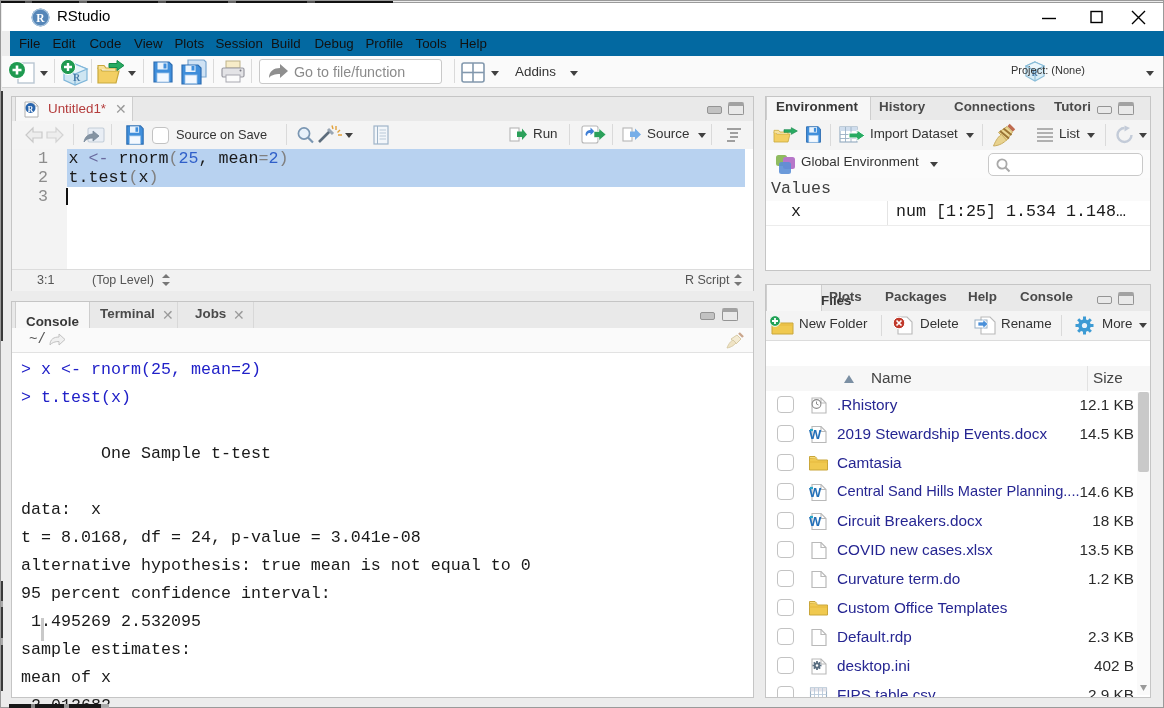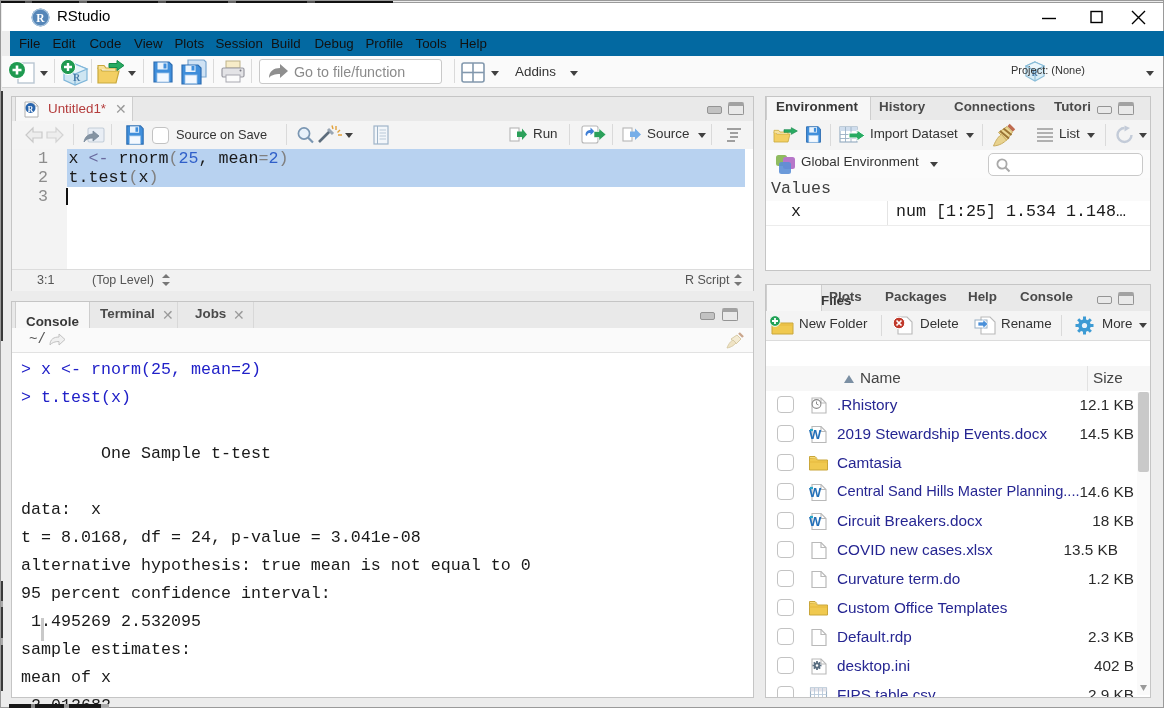--- a/index.html
+++ b/index.html
@@ -428,21 +428,21 @@
    <circle cx="11.5" cy="11.5" r="2.6" fill="#eaf4fb"></circle>
   </svg>
   <span class="lbl" style="left:336px;top:5px;">More</span>
   <span class="caret" style="left:373px;top:12px;"></span>
  </div>
  <div class="abs" style="left:0;top:81px;width:384px;height:25px;background:#f7f7f7;border-bottom:1px solid #e2e2e2;">
   <div class="abs" style="left:321px;top:0;width:1px;height:25px;background:#e2e2e2;"></div>
   <svg class="abs" style="left:77px;top:8px" width="12" height="10" viewBox="0 0 12 10">
           <path d="M6 1 L11 9 L1 9 Z" fill="#7b8fa3"></path>
         </svg>
-  <span class="abs" style="left:94px;top:3px;font-size:15.3px;color:#444;">Name</span>
+  <span class="abs" style="left:105px;top:3px;font-size:15.3px;color:#444;">Name</span>
   <span class="abs" style="left:327px;top:3px;font-size:15.3px;color:#444;">Size</span>
  </div>
  <div class="abs" style="left:0;top:106px;width:384px;height:306px;background:#fff;">
  </div>
 <div class="abs" style="left:0;top:0;width:371px;">
         <div class="abs" style="left:0;top:106px;width:384px;height:29px;">
           <span class="chk" style="left:11px;top:5px;"></span>
           <svg class="abs" style="left:43px;top:5px" width="19" height="19" viewBox="0 0 19 19">
             <path d="M3 2 H12 L17 7 V17 H3 Z" fill="#fff" stroke="#b9b9b9" stroke-width="1.1"></path>
             <path d="M12 2 L12 7 L17 7" fill="none" stroke="#b9b9b9" stroke-width="1.1"></path>
@@ -494,21 +494,21 @@
           <span class="filelink abs" style="left:71px;top:5px;">Circuit Breakers.docx</span>
           <span class="sizetxt abs" style="right:16px;top:5px;">18 KB</span>
         </div>
         <div class="abs" style="left:0;top:251px;width:384px;height:29px;">
           <span class="chk" style="left:11px;top:5px;"></span>
           <svg class="abs" style="left:44px;top:5px" width="18" height="19" viewBox="0 0 18 19">
             <path d="M2 1.5 H11 L16 6.5 V17.5 H2 Z" fill="#fff" stroke="#b9b9b9" stroke-width="1.2"></path>
             <path d="M11 1.5 L11 6.5 L16 6.5" fill="none" stroke="#b9b9b9" stroke-width="1.2"></path>
           </svg>
           <span class="filelink abs" style="left:71px;top:5px;">COVID new cases.xlsx</span>
-          <span class="sizetxt abs" style="right:32px;top:5px;">13.5 KB</span>
+          <span class="sizetxt abs" style="right:16px;top:5px;">13.5 KB</span>
         </div>
         <div class="abs" style="left:0;top:280px;width:384px;height:29px;">
           <span class="chk" style="left:11px;top:5px;"></span>
           <svg class="abs" style="left:44px;top:5px" width="18" height="19" viewBox="0 0 18 19">
             <path d="M2 1.5 H11 L16 6.5 V17.5 H2 Z" fill="#fff" stroke="#b9b9b9" stroke-width="1.2"></path>
             <path d="M11 1.5 L11 6.5 L16 6.5" fill="none" stroke="#b9b9b9" stroke-width="1.2"></path>
           </svg>
           <span class="filelink abs" style="left:71px;top:5px;">Curvature term.do</span>
           <span class="sizetxt abs" style="right:16px;top:5px;">1.2 KB</span>
         </div>

